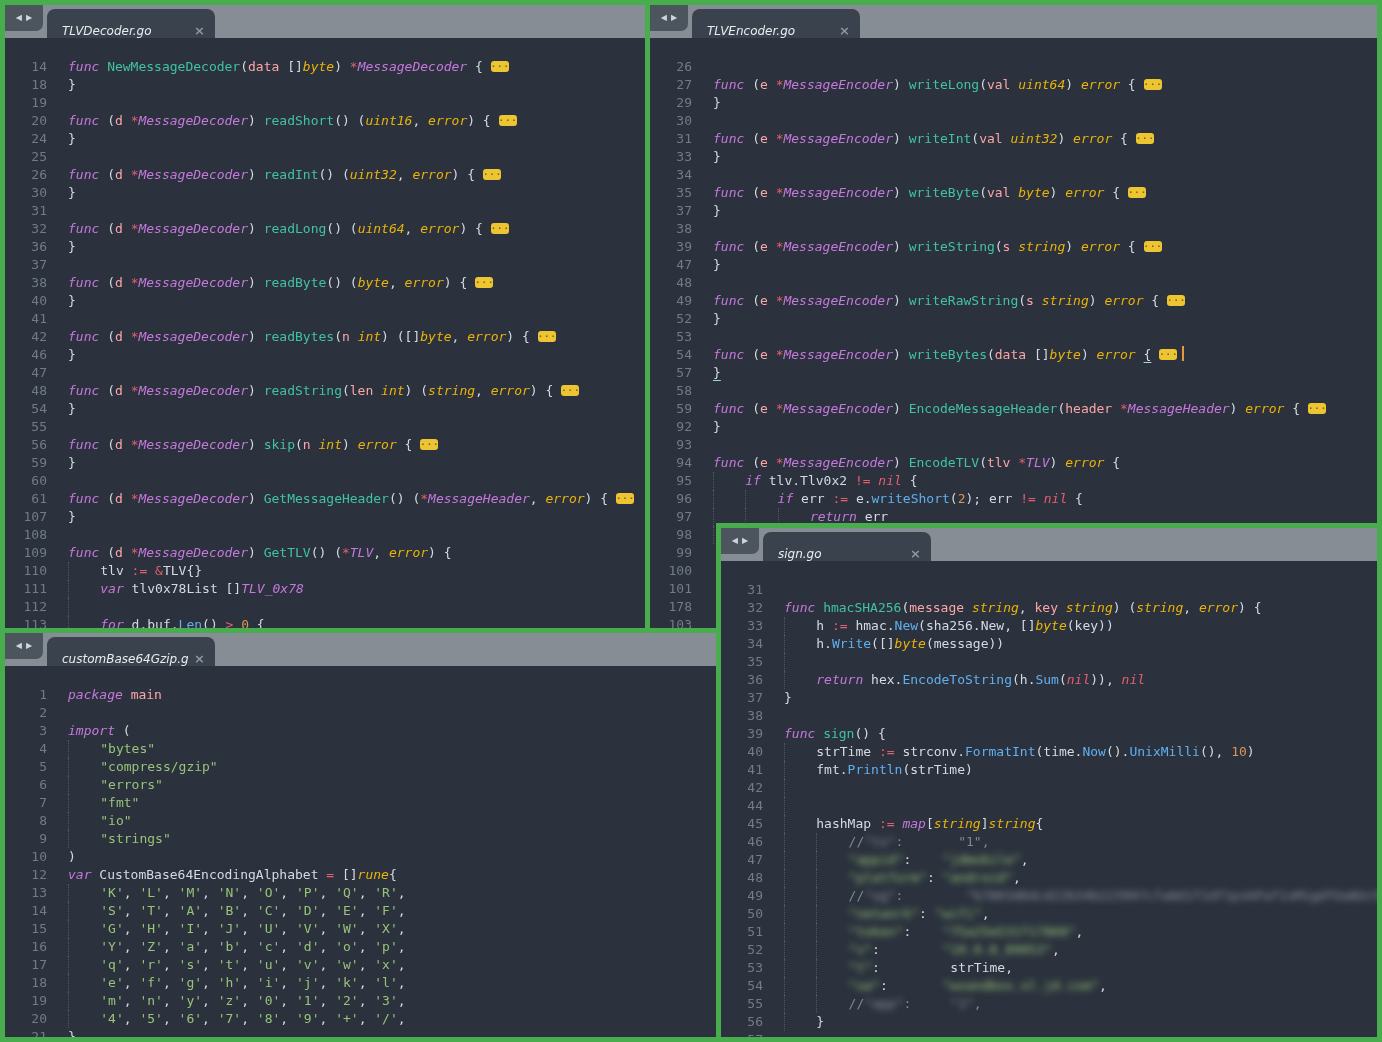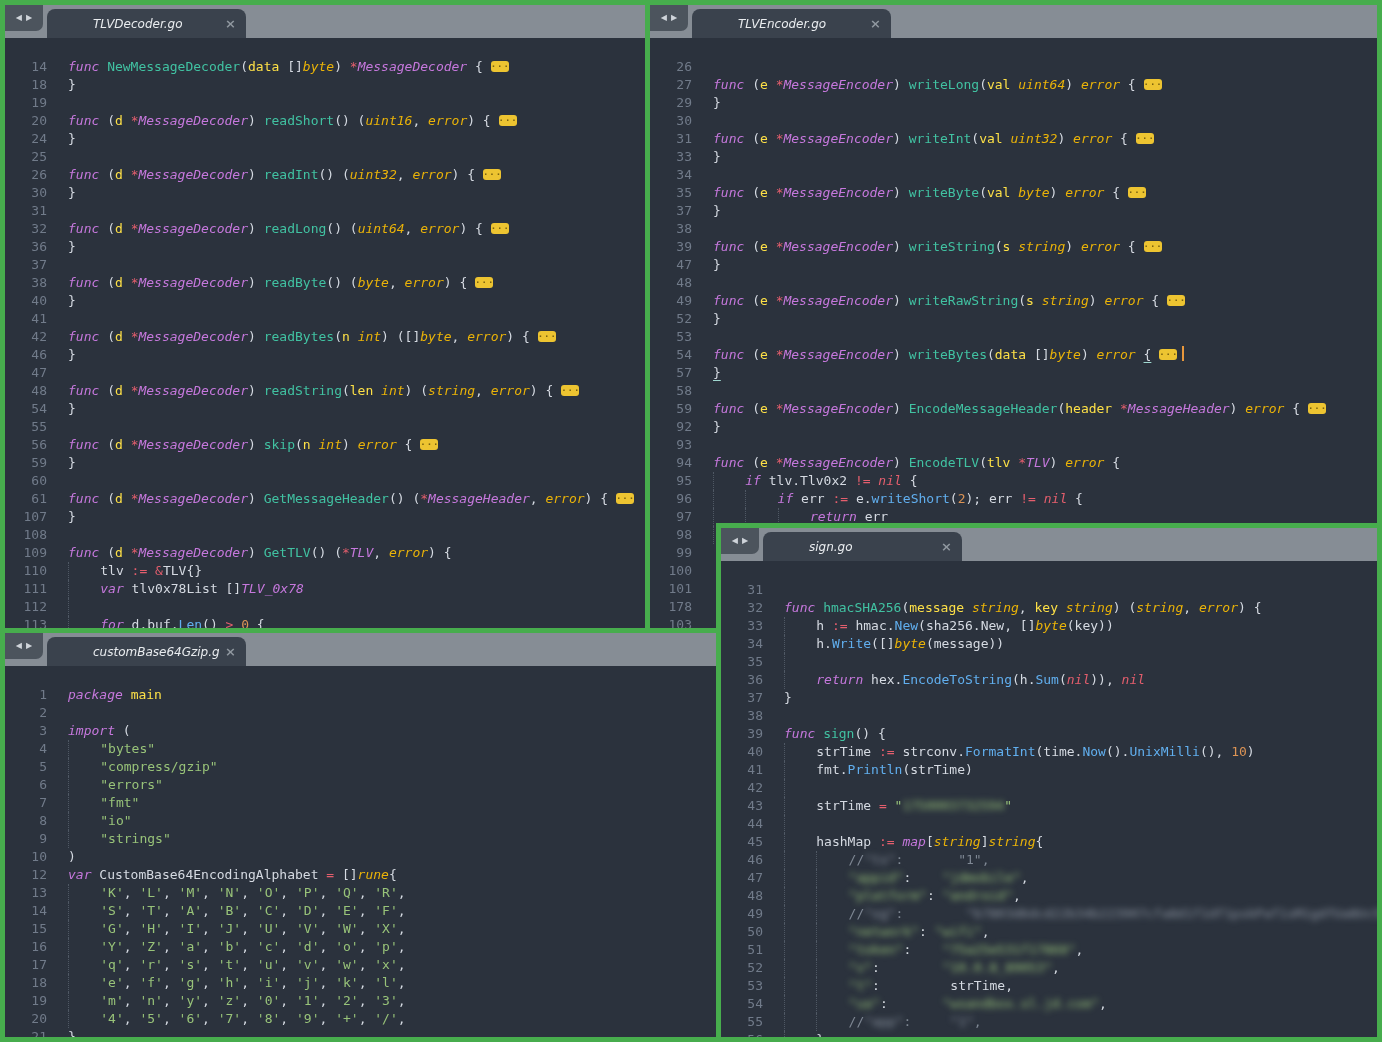--- a/index.html
+++ b/index.html
@@ -9,39 +9,39 @@
   #p-decoder{left:0;top:0;width:651px;height:633px;z-index:1;}
   #p-encoder{left:645px;top:0;width:737px;height:633px;z-index:1;}
   #p-custom{left:0;top:628px;width:721px;height:414px;z-index:2;}
   #p-sign{left:716px;top:523px;width:666px;height:519px;z-index:3;}
 
   .tabbar{position:relative;height:33px;background:#868d95;}
   .nav{position:absolute;left:0;top:0;width:38px;height:26px;background:#4c545d;
        border-radius:0 0 7px 0;display:flex;align-items:center;justify-content:center;gap:4px;}
   .tri{color:#cfd4da;font-size:8px;line-height:1;font-family:"DejaVu Sans",sans-serif;}
   .tab{position:absolute;left:42px;top:4px;height:29px;width:168px;background:#3a424d;
-       border-radius:8px 8px 0 0;display:flex;align-items:center;padding-left:31px;}
+       border-radius:8px 8px 0 0;display:flex;align-items:flex-end;}
   .tab-title{flex:1;padding-left:15px;color:#e9ecef;font-family:"DejaVu Sans",sans-serif;
              font-style:italic;font-size:12px;white-space:nowrap;overflow:hidden;}
   .tab-close{padding:0 10px 0 6px;color:#8f979f;font-family:"DejaVu Sans",sans-serif;
              font-size:13px;font-weight:bold;}
 
   .body{position:absolute;left:0;right:0;top:33px;bottom:0;padding-top:20px;
         font-size:13px;line-height:18px;}
   .line{display:flex;height:18px;white-space:pre;}
   .ln{flex:0 0 42px;width:42px;text-align:right;color:#717b8a;user-select:none;}
   .code{padding-left:21px;white-space:pre;}
 
   .ki{color:#c678dd;font-style:italic;}
   .k{color:#c678dd;font-style:italic;}
   .t{color:#eab308;font-style:italic;}
   .ut{color:#c678dd;font-style:italic;}
   .fn{color:#41c2a2;}
   .c{color:#61afef;}
-  .p{color:#fde047;}
+  .p{color:#fca5a5;}
   .n{color:#dd9455;}
   .o{color:#e45e6d;}
   .s{color:#98c379;}
   .pl{color:#d5dae2;}
   .cm{color:#7f8894;}
   .nil{color:#e45e6d;font-style:italic;}
   .plu{color:#d5dae2;text-decoration:underline;text-decoration-color:#9fd8d0;text-underline-offset:3px;}
   .sb{color:#98c379;filter:blur(3px);}
   .cb{color:#8b94a0;filter:blur(3px);}
   .g{display:inline-block;width:4ch;height:18px;border-left:1px dotted rgba(140,150,165,.38);vertical-align:top;}
@@ -204,21 +204,20 @@
         <div class="line"><span class="ln">33</span><span class="code"><span class="g"></span><span class="pl">h </span><span class="o">:= </span><span class="pl">hmac.</span><span class="c">New</span><span class="pl">(sha256.New, []</span><span class="t">byte</span><span class="pl">(key))</span></span></div>
         <div class="line"><span class="ln">34</span><span class="code"><span class="g"></span><span class="pl">h.</span><span class="c">Write</span><span class="pl">([]</span><span class="t">byte</span><span class="pl">(message))</span></span></div>
         <div class="line"><span class="ln">35</span><span class="code"><span class="g"></span></span></div>
         <div class="line"><span class="ln">36</span><span class="code"><span class="g"></span><span class="k">return </span><span class="pl">hex.</span><span class="c">EncodeToString</span><span class="pl">(h.</span><span class="c">Sum</span><span class="pl">(</span><span class="nil">nil</span><span class="pl">)), </span><span class="nil">nil</span></span></div>
         <div class="line"><span class="ln">37</span><span class="code"><span class="pl">}</span></span></div>
         <div class="line"><span class="ln">38</span><span class="code"></span></div>
         <div class="line"><span class="ln">39</span><span class="code"><span class="ki">func </span><span class="fn">sign</span><span class="pl">() {</span></span></div>
         <div class="line"><span class="ln">40</span><span class="code"><span class="g"></span><span class="pl">strTime </span><span class="o">:= </span><span class="pl">strconv.</span><span class="c">FormatInt</span><span class="pl">(time.</span><span class="c">Now</span><span class="pl">().</span><span class="c">UnixMilli</span><span class="pl">(), </span><span class="n">10</span><span class="pl">)</span></span></div>
         <div class="line"><span class="ln">41</span><span class="code"><span class="g"></span><span class="pl">fmt.</span><span class="c">Println</span><span class="pl">(strTime)</span></span></div>
         <div class="line"><span class="ln">42</span><span class="code"><span class="g"></span></span></div>
-        <div class="line"><span class="ln">43</span><span class="code"><span class="g"></span><span class="pl">strTime </span><span class="o">= </span><span class="s">"</span><span class="sb">1750003732594</span><span class="s">"</span></span></div>
         <div class="line"><span class="ln">44</span><span class="code"><span class="g"></span></span></div>
         <div class="line"><span class="ln">45</span><span class="code"><span class="g"></span><span class="pl">hashMap </span><span class="o">:= </span><span class="ki">map</span><span class="pl">[</span><span class="t">string</span><span class="pl">]</span><span class="t">string</span><span class="pl">{</span></span></div>
         <div class="line"><span class="ln">46</span><span class="code"><span class="g"></span><span class="g"></span><span class="cm">//</span><span class="cb">"ts"</span><span class="cm">:       </span><span class="cm">"1",</span></span></div>
         <div class="line"><span class="ln">47</span><span class="code"><span class="g"></span><span class="g"></span><span class="sb">"appid"</span><span class="pl">:    </span><span class="sb">"jdmobile"</span><span class="pl">,</span></span></div>
         <div class="line"><span class="ln">48</span><span class="code"><span class="g"></span><span class="g"></span><span class="sb">"platform"</span><span class="pl">: </span><span class="sb">"android"</span><span class="pl">,</span></span></div>
         <div class="line"><span class="ln">49</span><span class="code"><span class="g"></span><span class="g"></span><span class="cm">//</span><span class="cb">"sg"</span><span class="cm">:        </span><span class="cb">"b7803d6dcd22b34b223907cfa8d1f1df1pskPaf1sM1gdfUa8Uc5k9dab6a0db8"</span></span></div>
         <div class="line"><span class="ln">50</span><span class="code"><span class="g"></span><span class="g"></span><span class="sb">"network"</span><span class="pl">: </span><span class="sb">"wifi"</span><span class="pl">,</span></span></div>
         <div class="line"><span class="ln">51</span><span class="code"><span class="g"></span><span class="g"></span><span class="sb">"token"</span><span class="pl">:    </span><span class="sb">"75a25e531f17868"</span><span class="pl">,</span></span></div>
         <div class="line"><span class="ln">52</span><span class="code"><span class="g"></span><span class="g"></span><span class="sb">"v"</span><span class="pl">:        </span><span class="sb">"10.0.8_89053"</span><span class="pl">,</span></span></div>
         <div class="line"><span class="ln">53</span><span class="code"><span class="g"></span><span class="g"></span><span class="sb">"t"</span><span class="pl">:         </span><span class="pl">strTime,</span></span></div>

